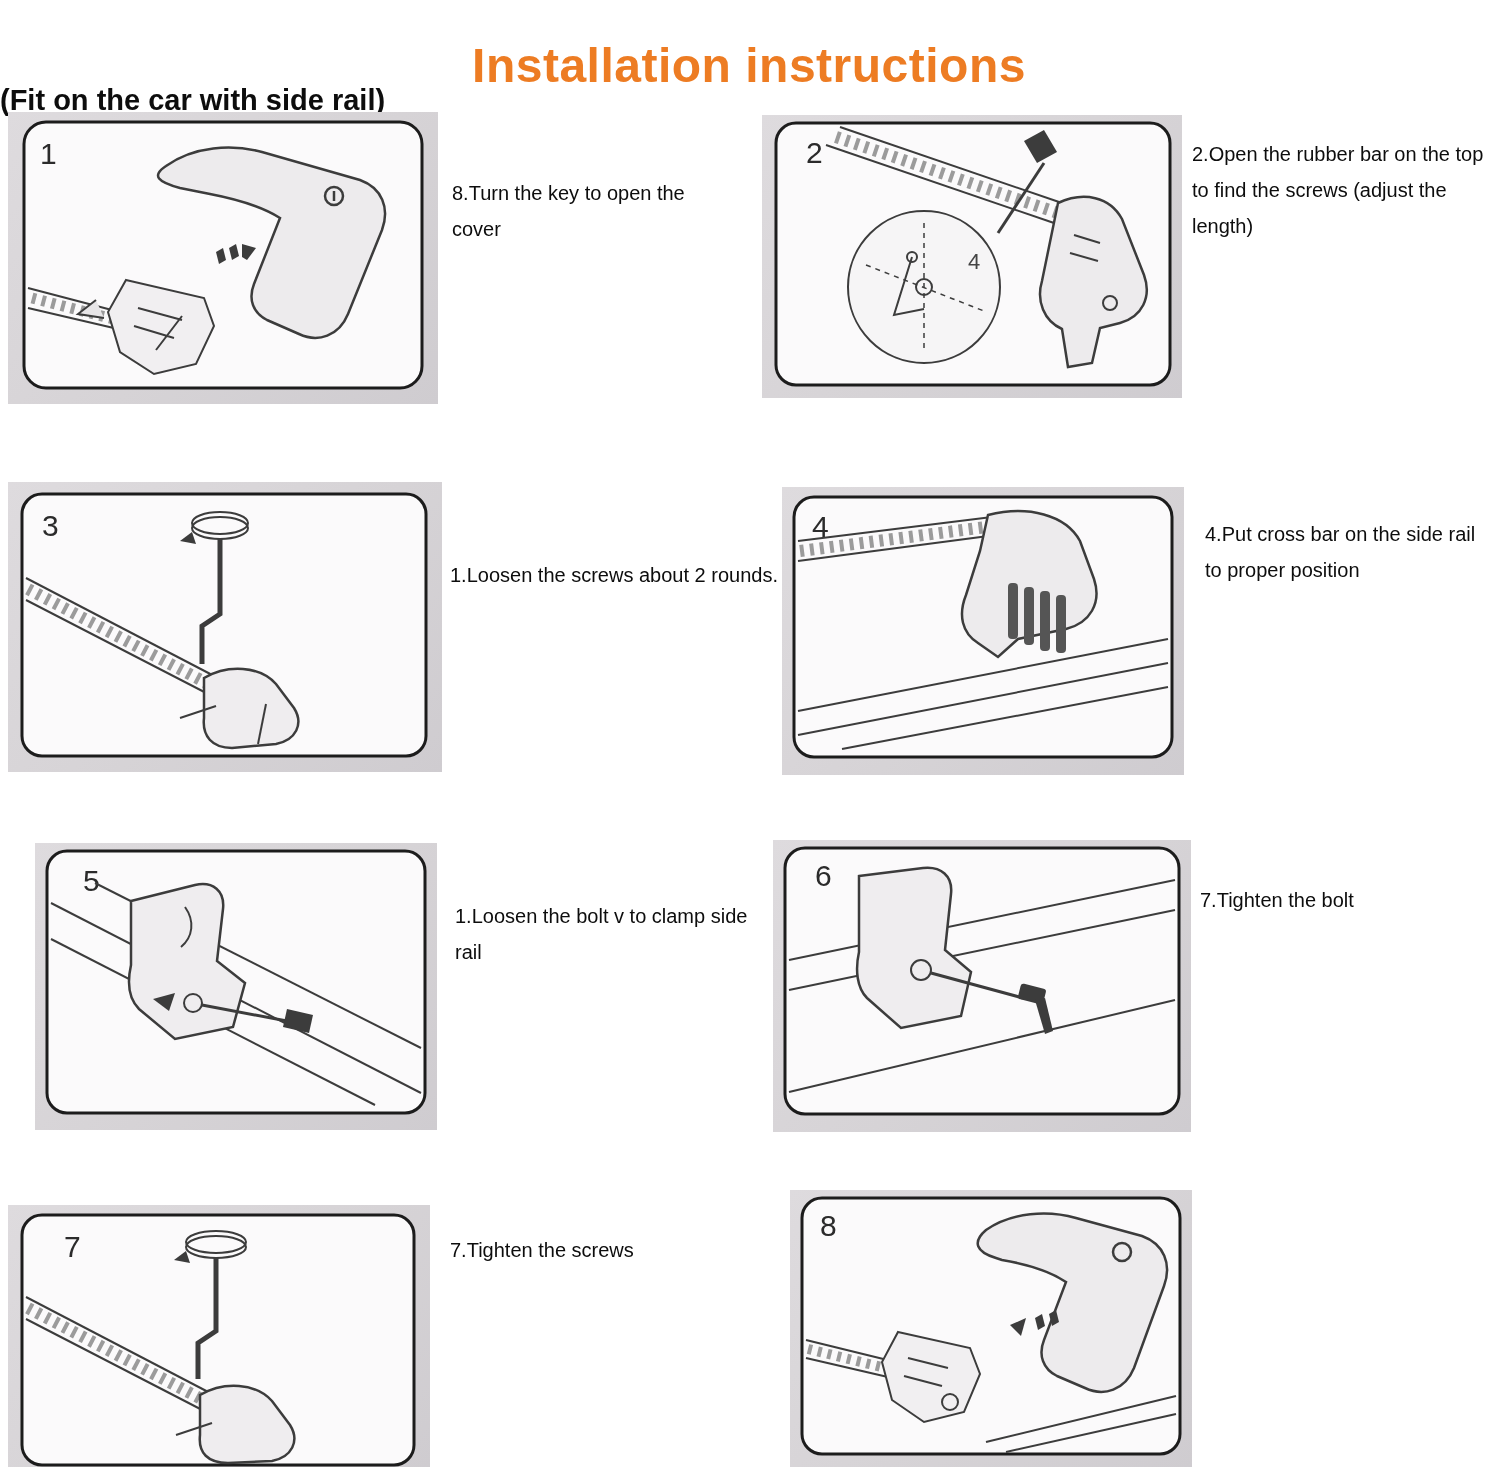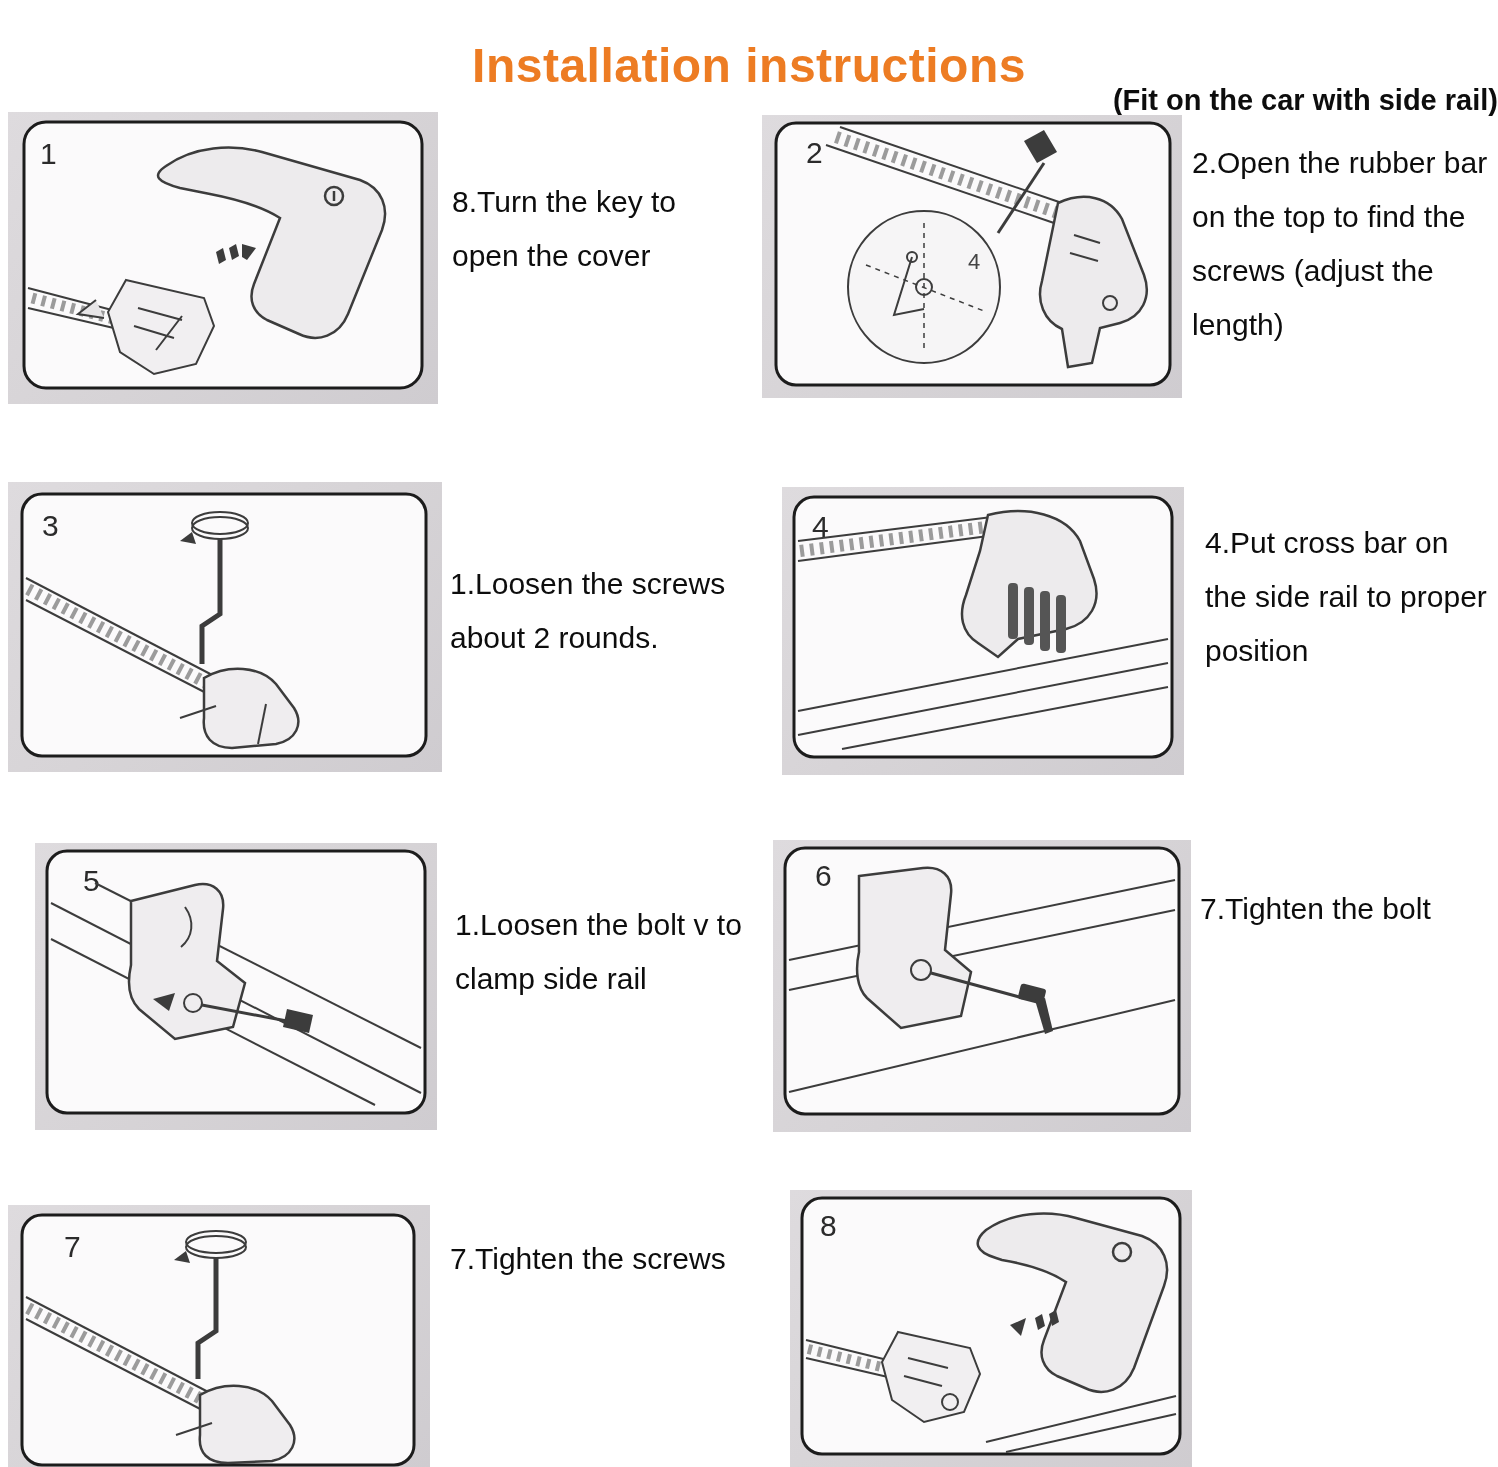--- a/index.html
+++ b/index.html
@@ -13,32 +13,32 @@
   }
   .title{
     position:absolute;top:6px;left:0;right:0;
     text-align:center;
     font-size:48px;font-weight:bold;
     color:#ed7c23;
     letter-spacing:0.5px;
   }
   .subtitle{
     position:absolute;top:60px;left:0;right:0;
-    text-align:right;
+    text-align:left;
     font-size:29px;font-weight:bold;
     color:#0d0d0d;
   }
   .photo{
     position:absolute;margin:0;
     background:linear-gradient(135deg,#dedbde 0%,#d6d3d6 55%,#cfccd0 100%);
   }
   .photo svg{width:100%;height:100%;display:block;}
   .cap{
     position:absolute;margin:0;
-    font-size:30px;line-height:1.8;color:#0d0d0d;
+    font-size:20px;line-height:1.8;color:#0d0d0d;
   }
   .num{
     font-family:"Liberation Sans",sans-serif;
     font-size:30px;fill:#2b2b2b;
   }
   
   .p1{left:8px;   top:112px;  width:430px;height:292px;}
   .p2{left:762px; top:115px;  width:420px;height:283px;}
   .p3{left:8px;   top:482px;  width:434px;height:290px;}
   .p4{left:782px; top:487px;  width:402px;height:288px;}

